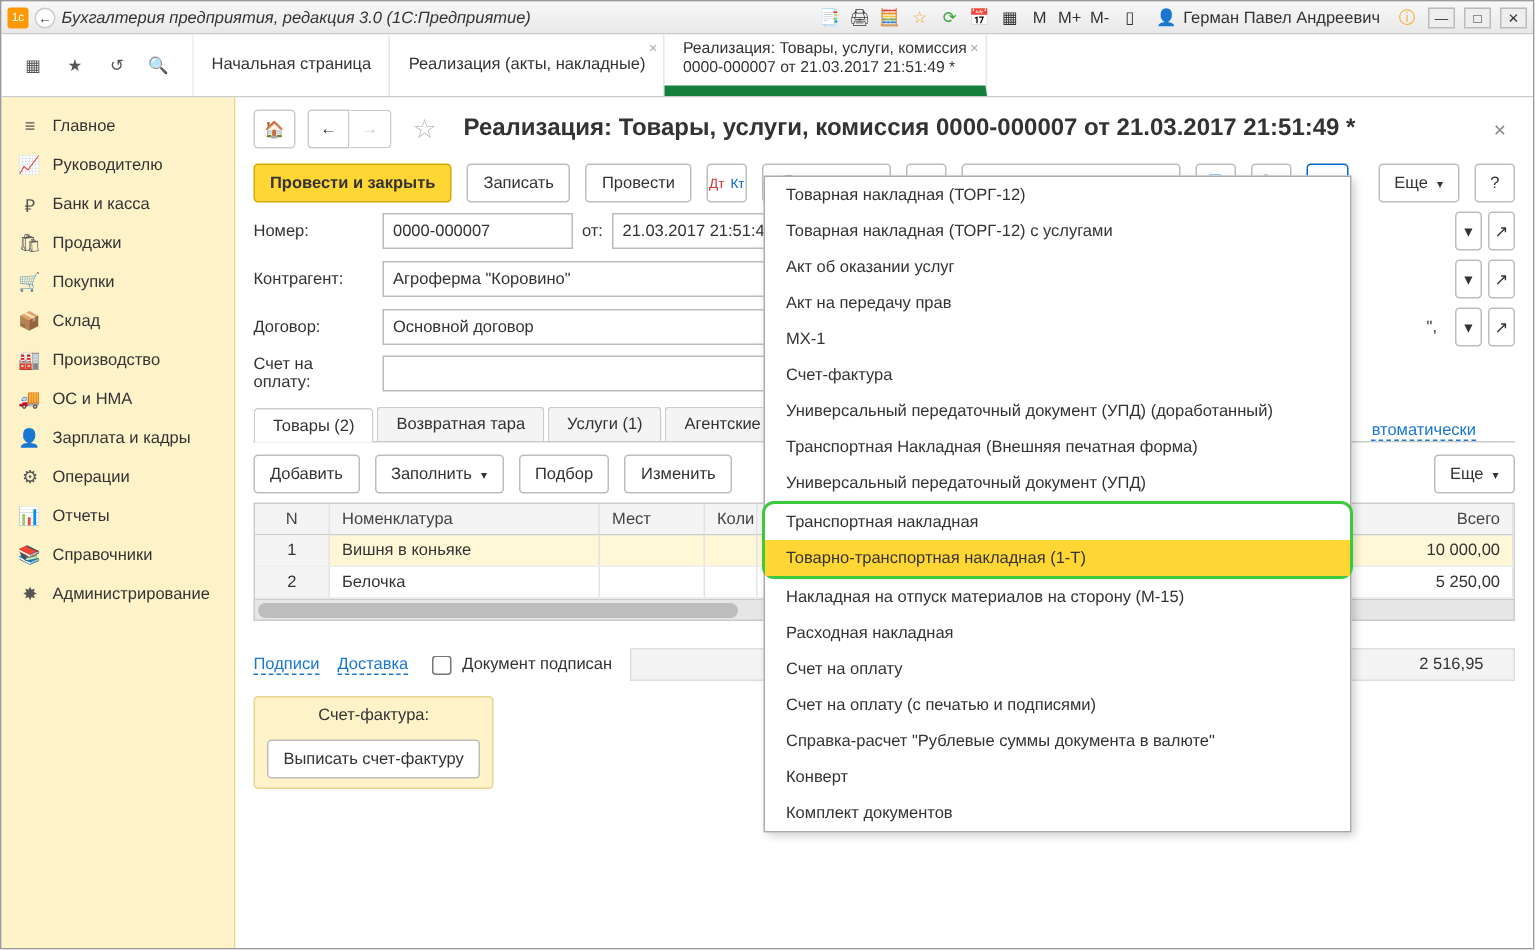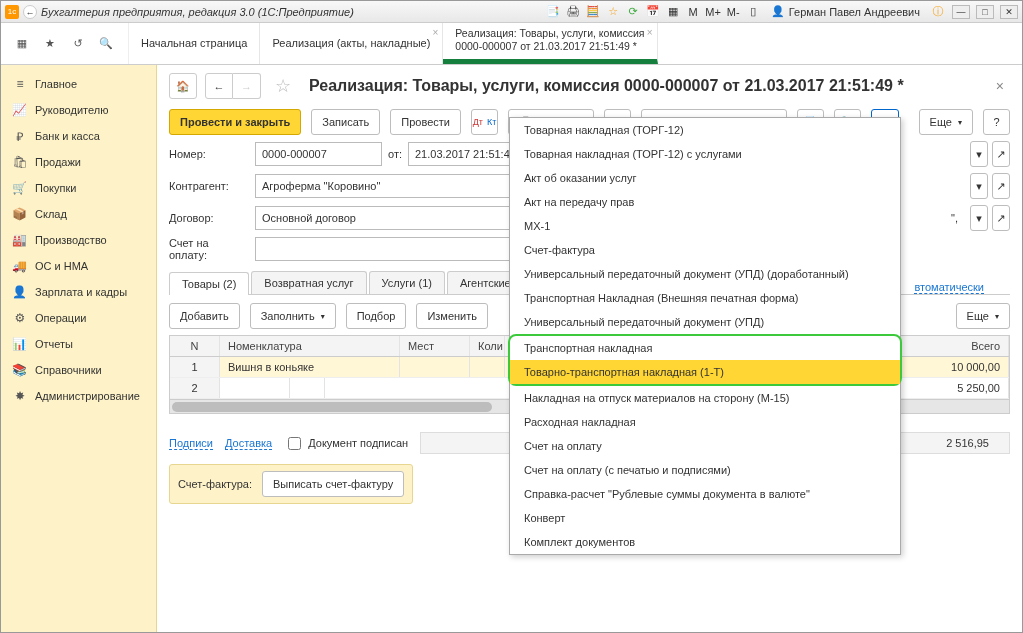--- a/index.html
+++ b/index.html
@@ -15,21 +15,21 @@
   .titlebar .tool { width:16px; height:16px; display:inline-flex; align-items:center; justify-content:center; }
   .titlebar .user { display:flex; align-items:center; gap:4px; margin:0 6px; }
   .titlebar .winbtn { width:18px; height:14px; border:1px solid #bbb; background:#eee; margin-left:2px; display:inline-flex; align-items:center; justify-content:center; font-size:9px; }
 
   
   .topnav { height:42px; border-bottom:1px solid #ccc; display:flex; align-items:stretch; background:#fff; }
   .topnav .iconstrip { width:128px; display:flex; align-items:center; gap:10px; padding:0 12px; border-right:1px solid #eee; }
   .topnav .iconstrip .ic { width:18px; height:18px; display:inline-flex; align-items:center; justify-content:center; color:#555; }
   .maintabs { display:flex; align-items:flex-end; flex:1; height:100%; }
   .maintab { padding:6px 12px 8px; border-right:1px solid #e6e6e6; height:100%; display:flex; align-items:center; gap:6px; font-size:11px; white-space:pre-line; position:relative; }
-  .maintab.active { border-bottom:5px solid #15803d; }
+  .maintab.active { border-bottom:7px solid #15803d; }
   .maintab .close { color:#aaa; cursor:pointer; position:absolute; top:4px; right:4px; font-size:10px; }
 
   
   .body { display:flex; height:calc(100% - 64px); }
   .sidebar { width:156px; background:#fef3c8; border-right:1px solid #e6d690; padding:6px 0; }
   .sidebar .item { display:flex; align-items:center; gap:8px; padding:6px 12px; cursor:pointer; }
   .sidebar .icon { width:14px; height:14px; display:inline-flex; align-items:center; justify-content:center; color:#555; font-size:12px; }
 
   .content { flex:1; background:#fff; position:relative; padding:8px 12px 0; overflow:hidden; }
 
@@ -80,21 +80,21 @@
 
   .hscroll { height:14px; background:#e6e6e6; border:1px solid #ccc; border-top:none; position:relative; }
   .hscroll .thumb { position:absolute; left:2px; top:2px; height:10px; width:320px; background:#bdbdbd; border-radius:5px; }
 
   
   .footer1 { display:flex; align-items:center; gap:12px; margin-top:18px; }
   .link { color:#1976d2; border-bottom:1px dashed #1976d2; cursor:pointer; }
   .chk { display:inline-flex; align-items:center; gap:4px; }
   .totalbar { flex:1; text-align:right; background:#f4f4f4; border:1px solid #ddd; padding:4px 20px 4px 4px; }
 
-  .footer2 { margin-top:10px; display:flex; align-items:center; gap:10px; background:#fef3c8; padding:6px 8px; border:1px solid #e6d690; border-radius:3px; width:fit-content; }
+  .footer2 { margin-top:10px; display:flex; align-items:center; gap:10px; background:#fef3c8; padding:6px 8px; border:1px solid #e6d690; border-radius:3px; width:fit-content;flex-direction:column; }
 
   
   .dropdown { position:absolute; left:508px; top:116px; width:392px; background:#fff; border:1px solid #aaa; box-shadow:2px 2px 6px rgba(0,0,0,0.2); z-index:100; }
   .dropdown .ditem { padding:6px 14px; cursor:pointer; }
   .dropdown .ditem.hl { background:#ffd633; }
   .dropdown .highlight-box { border:2px solid #3cc93c; border-radius:8px; margin:0 -2px; }
   .auto-link { position:absolute; right:38px; top:216px; color:#1976d2; border-bottom:1px dashed #1976d2; font-size:11px; z-index:50; }
 </style>
 </head>
 <body>
@@ -271,21 +271,21 @@
       </div>
       <div class="formrow">
         <span class="label">Счет на оплату:</span>
         <span class="input wide"></span>
       </div>
 
       <span class="auto-link">втоматически</span>
 
       <div class="subtabs">
         <div class="subtab active">Товары (2)</div>
-        <div class="subtab">Возвратная услуг</div>
+        <div class="subtab">Возвратная тара</div>
         <div class="subtab">Услуги (1)</div>
         <div class="subtab">Агентские услуги</div>
       </div>
 
       <div class="tbltoolbar">
         <span class="btn">Добавить</span>
         <span class="btn">
             <span>Заполнить</span> 
             <span class="caret">▾</span>
           </span>
@@ -309,20 +309,21 @@
         <div id="tbody">
             <div class="trow sel">
               <div class="td c-n">1</div>
               <div class="td c-nom">Вишня в коньяке</div>
               <div class="td c-mest"></div>
               <div class="td c-qty"></div>
               <div class="td c-total">10 000,00</div>
             </div>
             <div class="trow">
               <div class="td c-n">2</div>
+              <div class="td c-nom">Белочка</div>
               <div class="td c-mest"></div>
               <div class="td c-qty"></div>
               <div class="td c-total">5 250,00</div>
             </div>
           </div>
       </div>
       <div class="hscroll">
           <div class="thumb"></div>
         </div>
 

